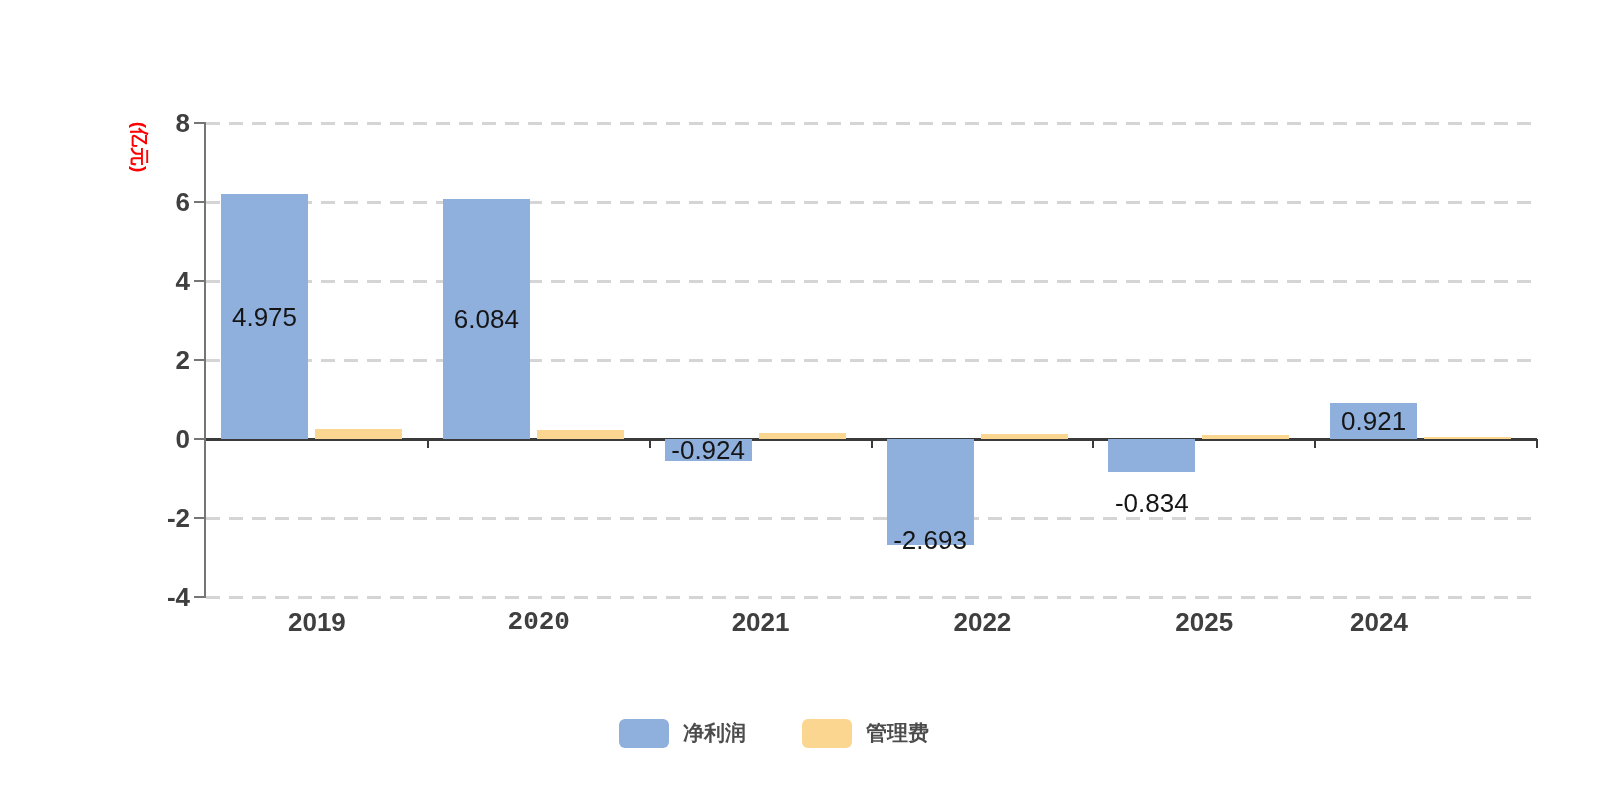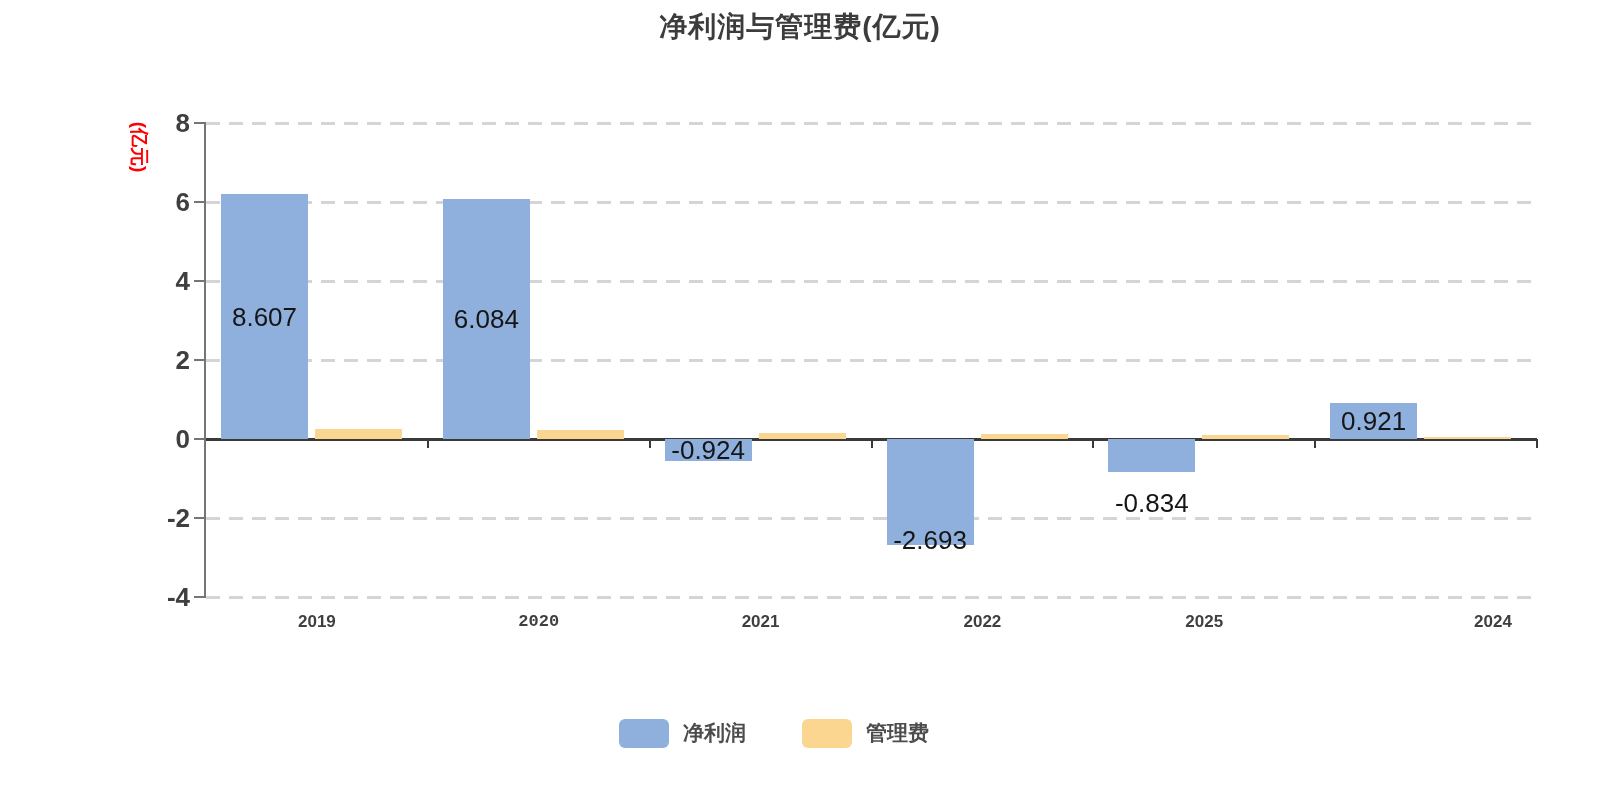--- a/index.html
+++ b/index.html
@@ -22,21 +22,21 @@
   .zeroline{position:absolute;height:3px;background:#3a3a3a;}
   .yaxis-line{position:absolute;width:2px;background:#757575;}
   .ytick{position:absolute;width:12px;height:2px;background:#757575;}
   .xtick{position:absolute;width:2px;height:9px;background:#3a3a3a;}
   .ytick-label{
     position:absolute;width:90px;text-align:right;
     font-size:26px;font-weight:600;color:#3f3f3f;line-height:26px;
   }
   .xtick-label{
     position:absolute;width:160px;text-align:center;
-    font-size:17px;font-weight:600;color:#3f3f3f;line-height:28px;
+    font-size:26px;font-weight:600;color:#3f3f3f;line-height:28px;
   }
   .bar{position:absolute;}
   .bar-label{
     position:absolute;width:150px;text-align:center;
     font-size:26px;color:#151515;line-height:28px;
   }
   .legend{
     position:absolute;top:717px;left:0;width:1548px;height:32px;
     display:flex;justify-content:center;align-items:center;gap:56px;font-family:Liberation Serif, serif;
   }
@@ -46,21 +46,20 @@
   .source-note{
     position:absolute;top:768px;left:0;width:1600px;text-align:center;
     font-size:19px;font-weight:bold;color:#c8961b;
   }
 </style>
 </head>
 <body>
 
 <div id="stage">
 
-  <div class="chart-title">净利润与管理费(亿元)</div>
 
   <div class="y-unit">(亿元)</div>
 
   <div id="plot">
       <div class="gridline" style="left: 206px; top: 121.5px; width: 1331px;"></div>
       <div class="ytick" style="left: 194px; top: 122px;"></div>
       <div class="ytick-label" style="left: 100px; top: 110px;">8</div>
       <div class="gridline" style="left: 206px; top: 200.5px; width: 1331px;"></div>
       <div class="ytick" style="left: 194px; top: 201px;"></div>
       <div class="ytick-label" style="left: 100px; top: 189px;">6</div>
@@ -80,21 +79,21 @@
       <div class="ytick" style="left: 194px; top: 596px;"></div>
       <div class="ytick-label" style="left: 100px; top: 584px;">-4</div>
       <div class="yaxis-line" style="left: 204px; top: 123px; height: 474px;"></div>
       <div class="xtick" style="left: 426.833px; top: 439px;"></div>
       <div class="xtick" style="left: 648.667px; top: 439px;"></div>
       <div class="xtick" style="left: 870.5px; top: 439px;"></div>
       <div class="xtick" style="left: 1092.33px; top: 439px;"></div>
       <div class="xtick" style="left: 1314.17px; top: 439px;"></div>
       <div class="xtick" style="left: 1536px; top: 439px;"></div>
       <div class="bar" style="left: 221px; top: 194.337px; width: 87px; height: 244.663px; background: rgb(143, 175, 220);"></div>
-      <div class="bar-label" style="left: 189.5px; top: 302.668px;">8.607</div>
+      <div class="bar-label" style="left: 189.5px; top: 302.668px;">4.975</div>
       <div class="bar" style="left: 315px; top: 429.125px; width: 87px; height: 9.875px; background: rgb(251, 214, 145);"></div>
       <div class="xtick-label" style="left: 236.917px; top: 608px;">2019</div>
       <div class="bar" style="left: 442.833px; top: 198.682px; width: 87px; height: 240.318px; background: rgb(143, 175, 220);"></div>
       <div class="bar-label" style="left: 411.333px; top: 304.841px;">6.084</div>
       <div class="bar" style="left: 536.833px; top: 429.52px; width: 87px; height: 9.48px; background: rgb(251, 214, 145);"></div>
       <div class="xtick-label" style="left: 458.75px; top: 608px; font-family: Liberation Mono, monospace;">2020</div>
       <div class="bar" style="left: 664.667px; top: 439px; width: 87px; height: 21.7645px; background: rgb(143, 175, 220);"></div>
       <div class="bar-label" style="left: 633.167px; top: 435.882px;">-0.924</div>
       <div class="bar" style="left: 758.667px; top: 432.68px; width: 87px; height: 6.32px; background: rgb(251, 214, 145);"></div>
       <div class="xtick-label" style="left: 680.583px; top: 608px;">2021</div>
@@ -102,21 +101,21 @@
       <div class="bar-label" style="left: 855px; top: 478.187px; margin-top: 48px;">-2.693</div>
       <div class="bar" style="left: 980.5px; top: 433.865px; width: 87px; height: 5.135px; background: rgb(251, 214, 145);"></div>
       <div class="xtick-label" style="left: 902.417px; top: 608px;">2022</div>
       <div class="bar" style="left: 1108.33px; top: 439px; width: 87px; height: 32.943px; background: rgb(143, 175, 220);"></div>
       <div class="bar-label" style="left: 1076.83px; top: 441.471px; margin-top: 48px;">-0.834</div>
       <div class="bar" style="left: 1202.33px; top: 434.655px; width: 87px; height: 4.345px; background: rgb(251, 214, 145);"></div>
       <div class="xtick-label" style="left: 1124.25px; top: 608px;">2025</div>
       <div class="bar" style="left: 1330.17px; top: 402.62px; width: 87px; height: 36.3795px; background: rgb(143, 175, 220);"></div>
       <div class="bar-label" style="left: 1298.67px; top: 406.81px;">0.921</div>
       <div class="bar" style="left: 1424.17px; top: 436.63px; width: 87px; height: 2.37px; background: rgb(251, 214, 145);"></div>
-      <div class="xtick-label" style="left: 1413px; top: 608px;">2024</div>
+      <div class="xtick-label" style="left: 1299px; top: 608px;">2024</div>
     </div>
 
   <div class="legend">
     <div class="legend-item">
       <span class="swatch" style="background: rgb(143, 175, 220);"></span>
       <span class="legend-label">净利润</span>
     </div>
     <div class="legend-item">
       <span class="swatch" style="background: rgb(251, 214, 145);"></span>
       <span class="legend-label">管理费</span>

